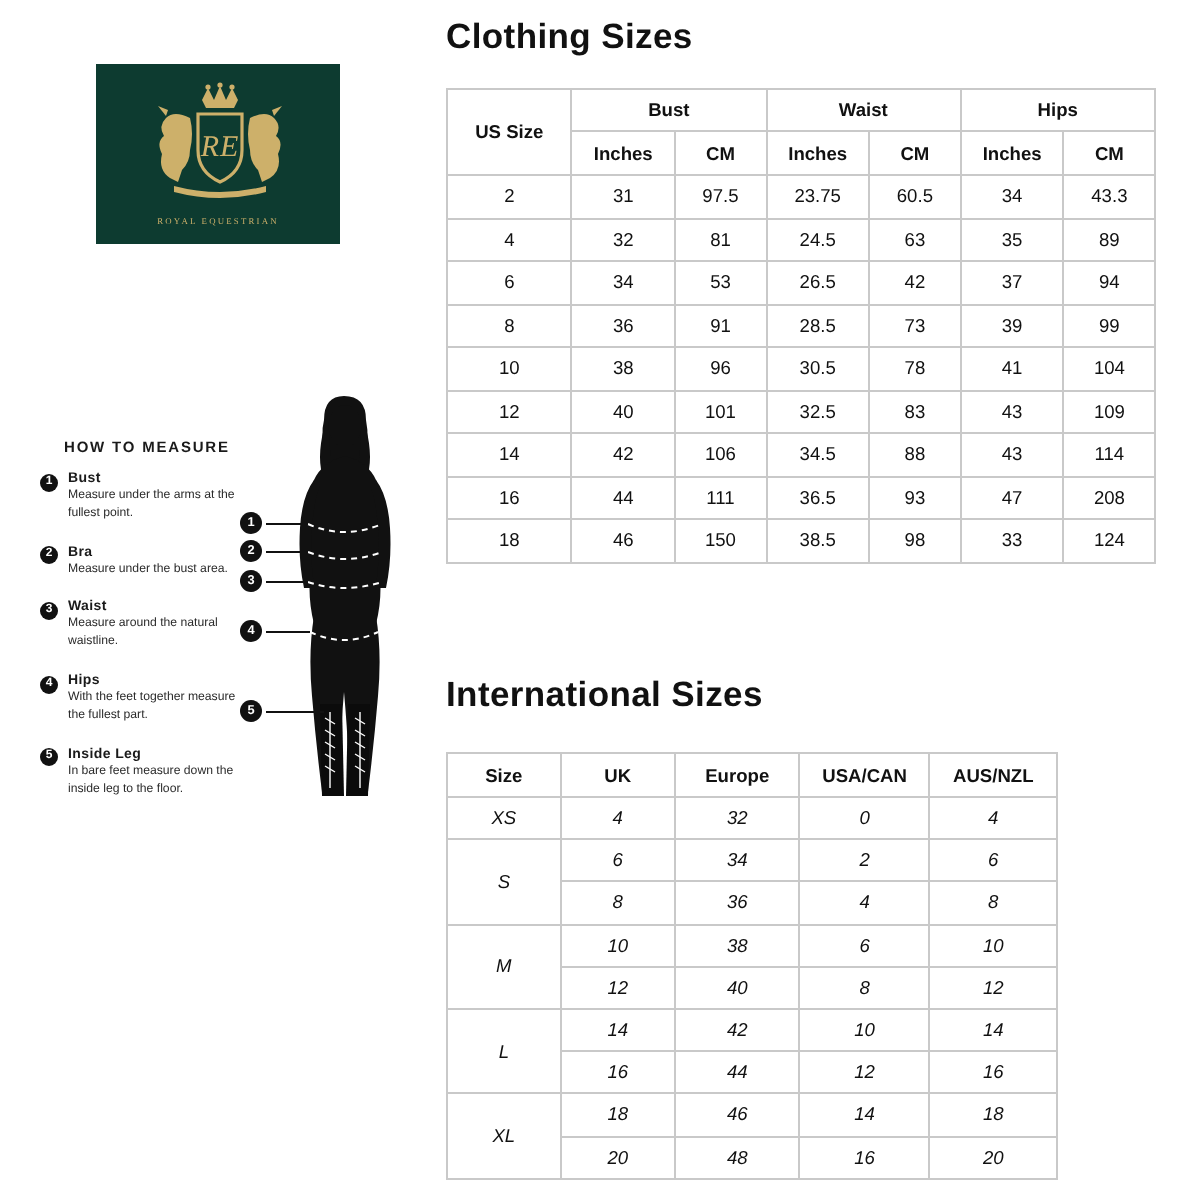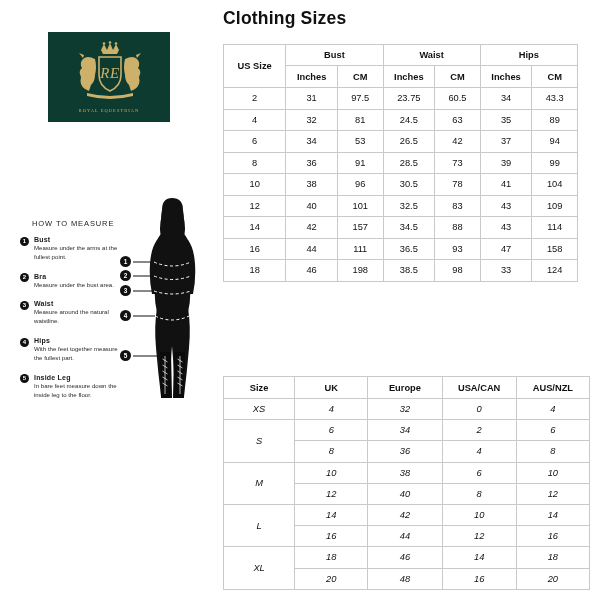--- a/index.html
+++ b/index.html
@@ -54,21 +54,21 @@
     letter-spacing: 1.1px;
     font-family: "Liberation Serif", serif;
   }
 
   
   .measure-title {
     position: absolute;
     left: 32px;
     top: 219px;
     font-size: 7.5px;
-    font-weight: normal;
+    font-weight: bold;
     letter-spacing: 0.9px;
   }
   .measure-list {
     position: absolute;
     left: 20px;
     top: 236px;
     width: 105px;
   }
   .m-item { position: relative; margin-bottom: 11px; padding-left: 14px; }
   .m-num {
@@ -138,21 +138,21 @@
   #clothing-table th { font-weight: bold; font-size: 9.3px; }
   #clothing-table tr { height: 21.5px; }
   #clothing-table .h1 { height: 21px; }
   #clothing-table .h2 { height: 22px; }
   #clothing-table td { font-size: 9.3px; }
 
   #intl-table {
     position: absolute;
     left: 223px;
     top: 376px;
-    width: 367px;
+    width: 306px;
   }
   #intl-table th { font-weight: bold; font-size: 9.3px; height: 22px; }
   #intl-table tr { height: 21.2px; }
   #intl-table td { font-size: 9.3px; font-style: italic; }
 </style>
 </head>
 <body>
 
 <div id="page">
 
@@ -347,47 +347,48 @@
         <td>40</td>
         <td>101</td>
         <td>32.5</td>
         <td>83</td>
         <td>43</td>
         <td>109</td>
       </tr>
       <tr>
         <td>14</td>
         <td>42</td>
-        <td>157</td>
+        <td>106</td>
         <td>34.5</td>
         <td>88</td>
         <td>43</td>
         <td>114</td>
       </tr>
       <tr>
         <td>16</td>
         <td>44</td>
         <td>111</td>
         <td>36.5</td>
         <td>93</td>
         <td>47</td>
-        <td>158</td>
+        <td>208</td>
       </tr>
       <tr>
         <td>18</td>
         <td>46</td>
-        <td>198</td>
+        <td>150</td>
         <td>38.5</td>
         <td>98</td>
         <td>33</td>
         <td>124</td>
       </tr>
     </tbody>
   </table>
 
+  <div class="section-title" id="t-intl">International Sizes</div>
   <table id="intl-table">
     <thead>
       <tr>
         <th style="width:69px;">Size</th>
         <th style="width:71px;">UK</th>
         <th style="width:72px;">Europe</th>
         <th style="width:72px;">USA/CAN</th>
         <th style="width:71px;">AUS/NZL</th>
       </tr>
     </thead>

